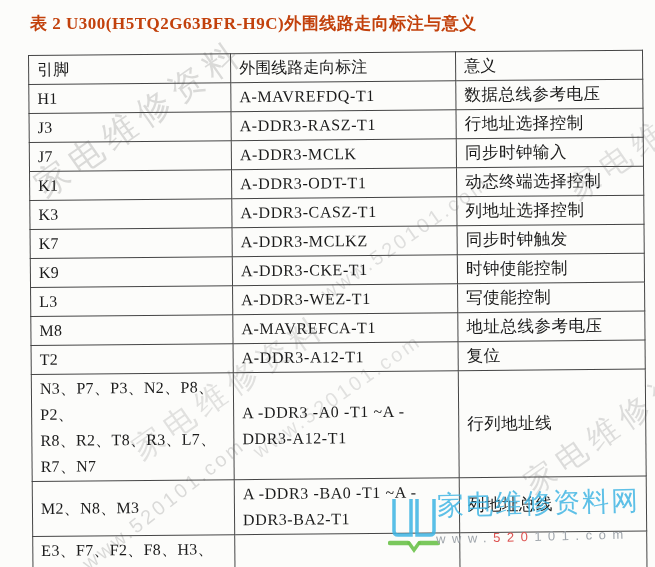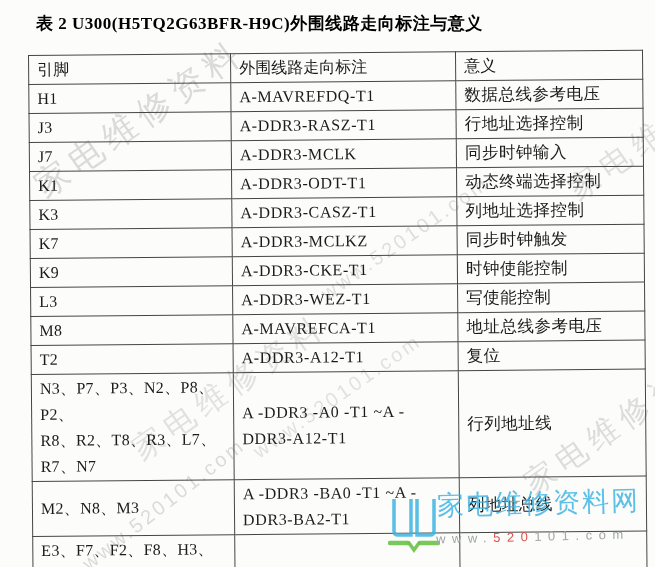--- a/index.html
+++ b/index.html
@@ -7,23 +7,23 @@
     width:655px;height:567px;
     font-family:"Liberation Serif","DejaVu Serif",serif;
     background:#ffffff;
   }
   .page{
     position:relative;width:655px;height:567px;overflow:hidden;
     background:#fcfcfa;color:#1e1e1e;
   }
   
   .doc-title{
-    position:absolute;left:36px;top:12px;margin:0;
+    position:absolute;left:30px;top:12px;margin:0;
     font-size:17px;font-weight:bold;letter-spacing:0.5px;
-    color:#000000;white-space:nowrap;text-align:right;
+    color:#c2410c;white-space:nowrap;text-align:right;
   }
   
   .wm{
     position:absolute;z-index:1;
     color:#8d8d8d;opacity:0.30;white-space:nowrap;
     transform:rotate(-35deg);transform-origin:left bottom;
     letter-spacing:7px;pointer-events:none;
   }
   .wm-cn{font-size:34px;}
   .wm-url{font-size:20px;letter-spacing:3px;font-family:"Liberation Sans",sans-serif;}

